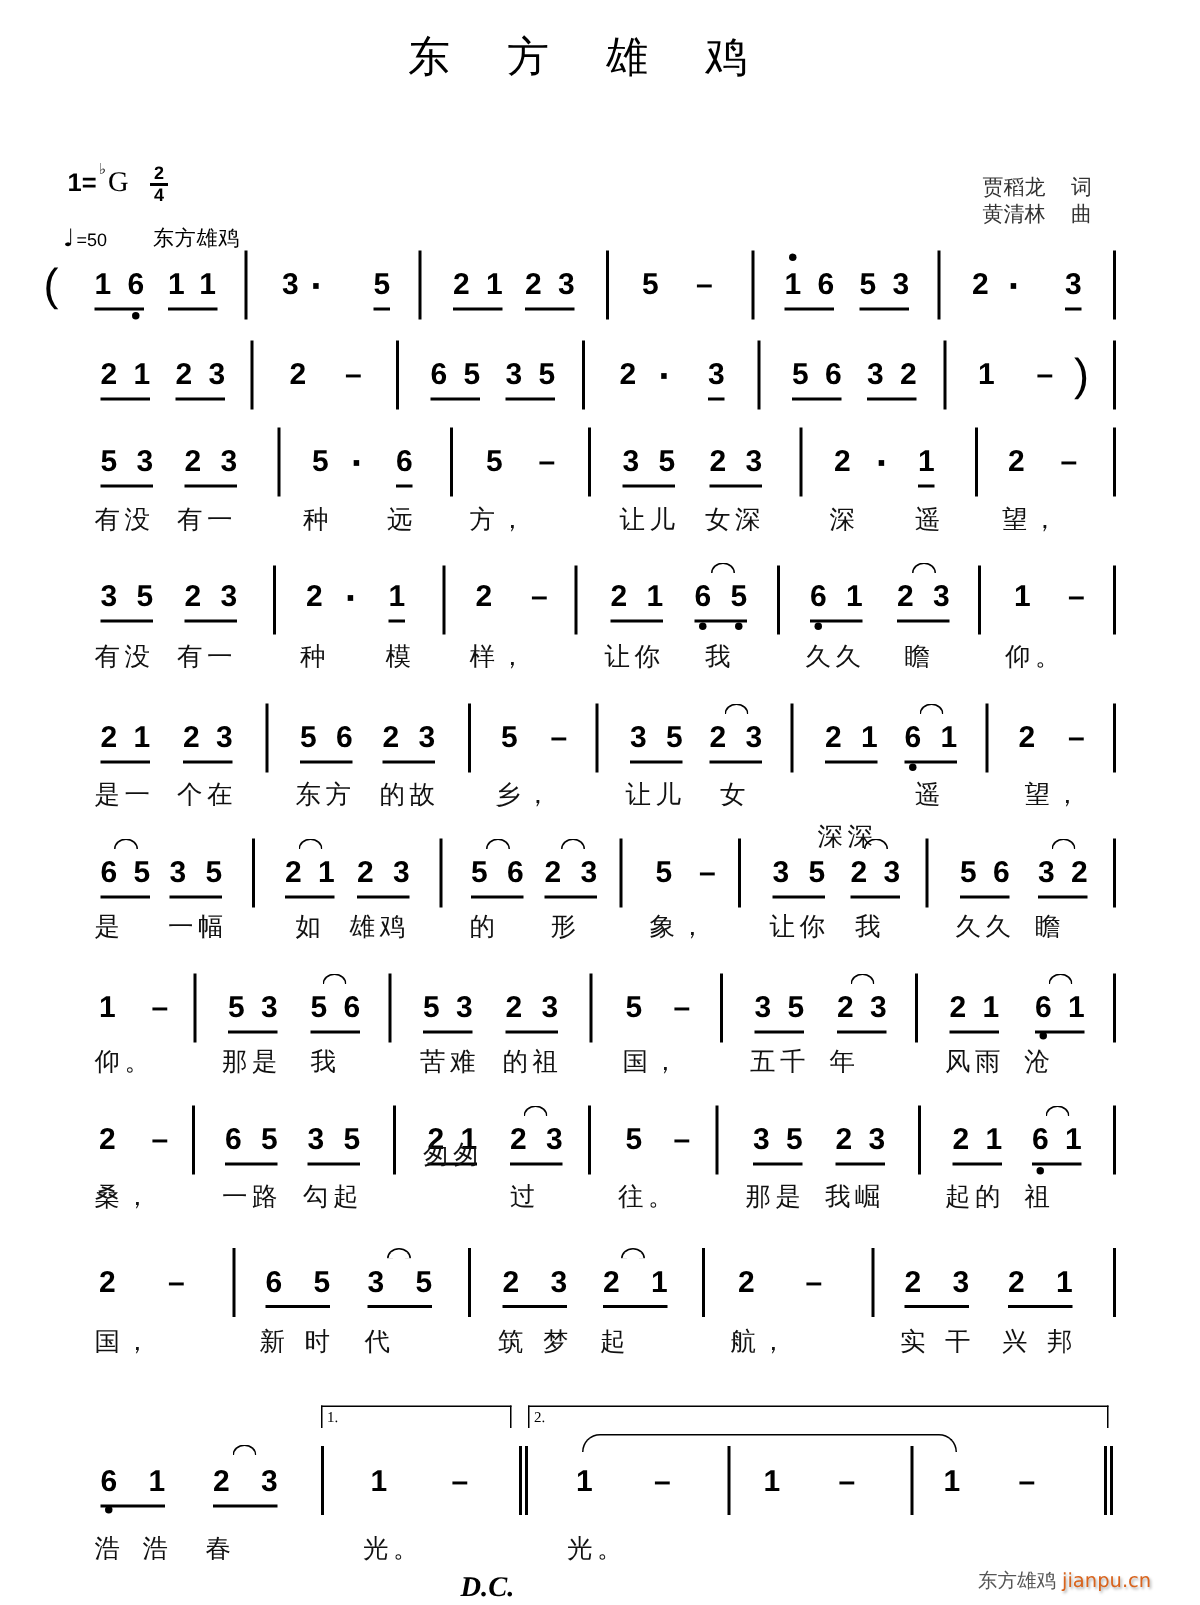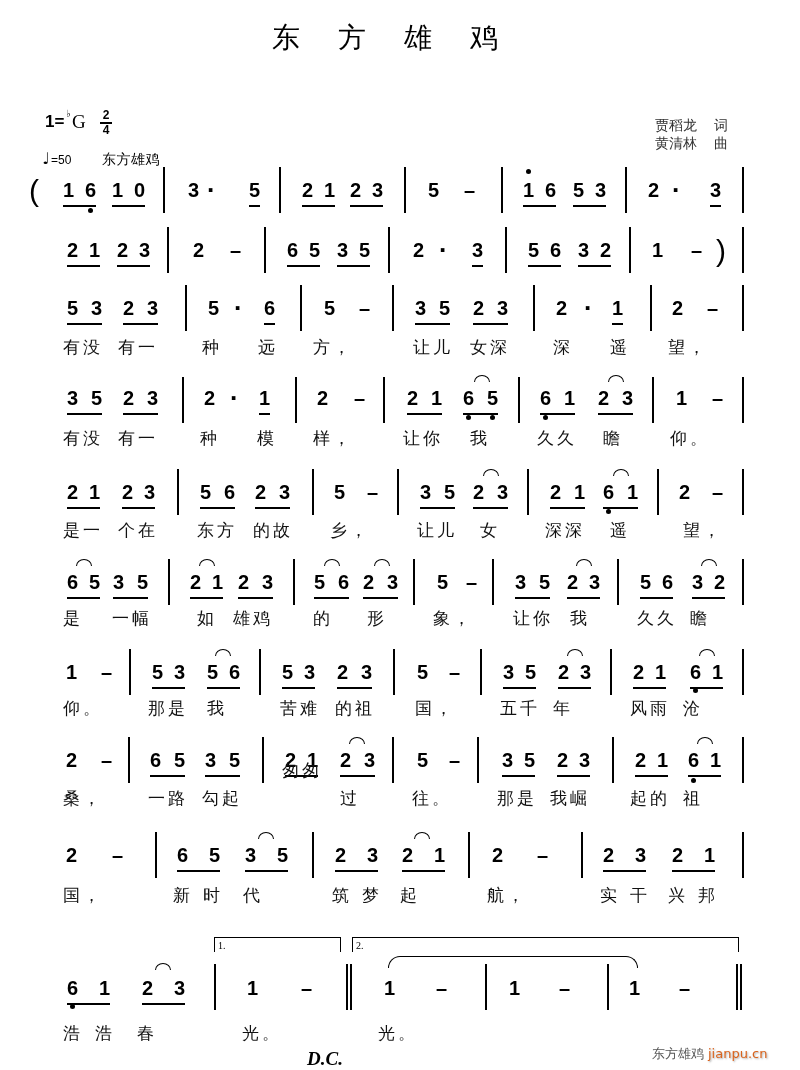--- a/index.html
+++ b/index.html
@@ -55,21 +55,21 @@
   <span class="expr">东方雄鸡</span>
   <span class="credit" style="left:655px;top:116px">贾稻龙</span>
   <span class="credit" style="left:714px;top:116px">词</span>
   <span class="credit" style="left:655px;top:134px">黄清林</span>
   <span class="credit" style="left:714px;top:134px">曲</span>
 
   <div>
     <span class="paren" style="left:29px;top:176px">(</span>
     <span class="n g33" style="left:63px;top:180px">16</span>
     <div class="dot" style="left:88px;top:208px"></div>
-    <span class="n g33" style="left:112px;top:180px">10</span>
+    <span class="n g33" style="left:112px;top:180px">11</span>
     <div class="bar" style="left:163px;top:167px"></div>
     <span class="n" style="left:188px;top:180px">3</span>
     <span class="n aug" style="left:207px;top:180px">·</span>
     <span class="n su" style="left:249px;top:180px">5</span>
     <div class="bar" style="left:279px;top:167px"></div>
     <span class="n g33" style="left:302px;top:180px">21</span>
     <span class="n g33" style="left:350px;top:180px">23</span>
     <div class="bar" style="left:404px;top:167px"></div>
     <span class="n" style="left:428px;top:180px">5</span>
     <span class="n" style="left:464px;top:180px">–</span>
@@ -199,21 +199,21 @@
     <span class="n" style="left:679px;top:482px">2</span>
     <span class="n" style="left:712px;top:482px">–</span>
     <div class="bar" style="left:742px;top:469px"></div>
     <span class="ly" style="left:63px;top:520px">是一</span>
     <span class="ly" style="left:118px;top:520px">个在</span>
     <span class="ly" style="left:197px;top:520px">东方</span>
     <span class="ly" style="left:253px;top:520px">的故</span>
     <span class="ly" style="left:330px;top:520px">乡，</span>
     <span class="ly" style="left:417px;top:520px">让儿</span>
     <span class="ly" style="left:480px;top:520px">女</span>
-    <span class="ly" style="left:545px;top:520px">深深</span>
+    <span class="ly" style="left:545px;top:548px">深深</span>
     <span class="ly" style="left:610px;top:520px">遥</span>
     <span class="ly" style="left:683px;top:520px">望，</span>
   </div>
 
   <div>
     <div class="slur" style="left:76px;top:559px"></div>
     <span class="n g33" style="left:67px;top:572px">65</span>
     <span class="n g35" style="left:113px;top:572px">35</span>
     <div class="bar" style="left:168px;top:559px"></div>
     <div class="slur" style="left:199px;top:559px"></div>

